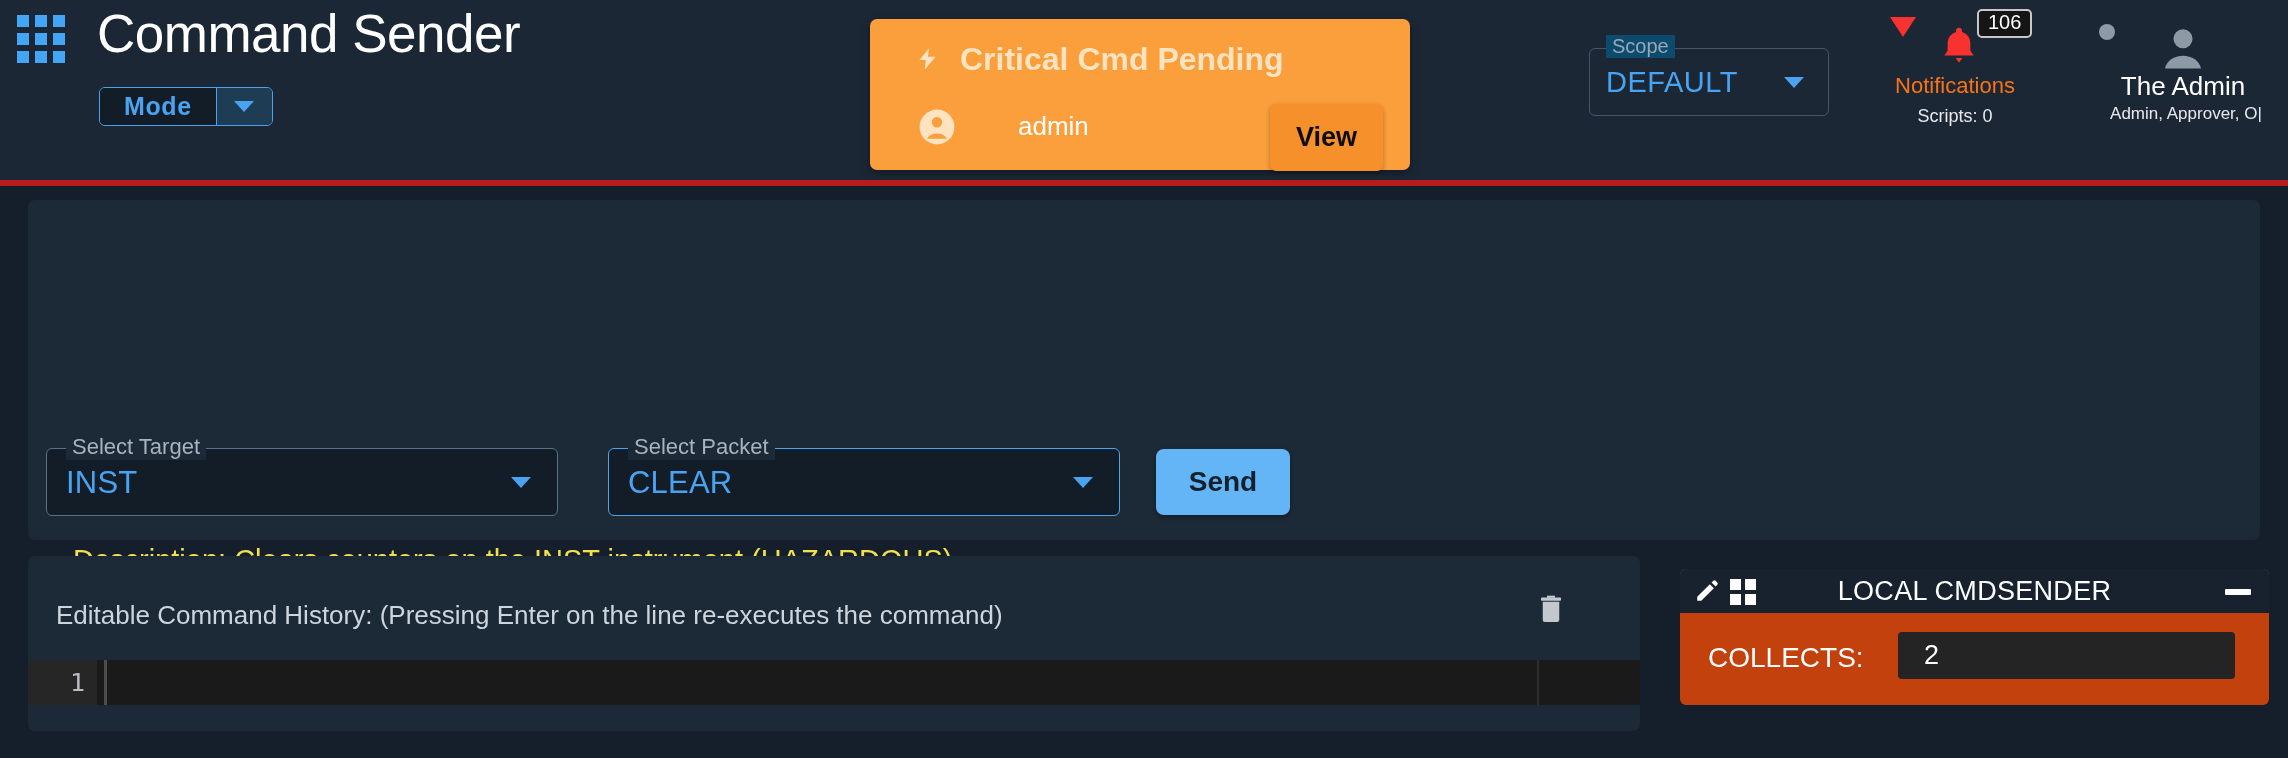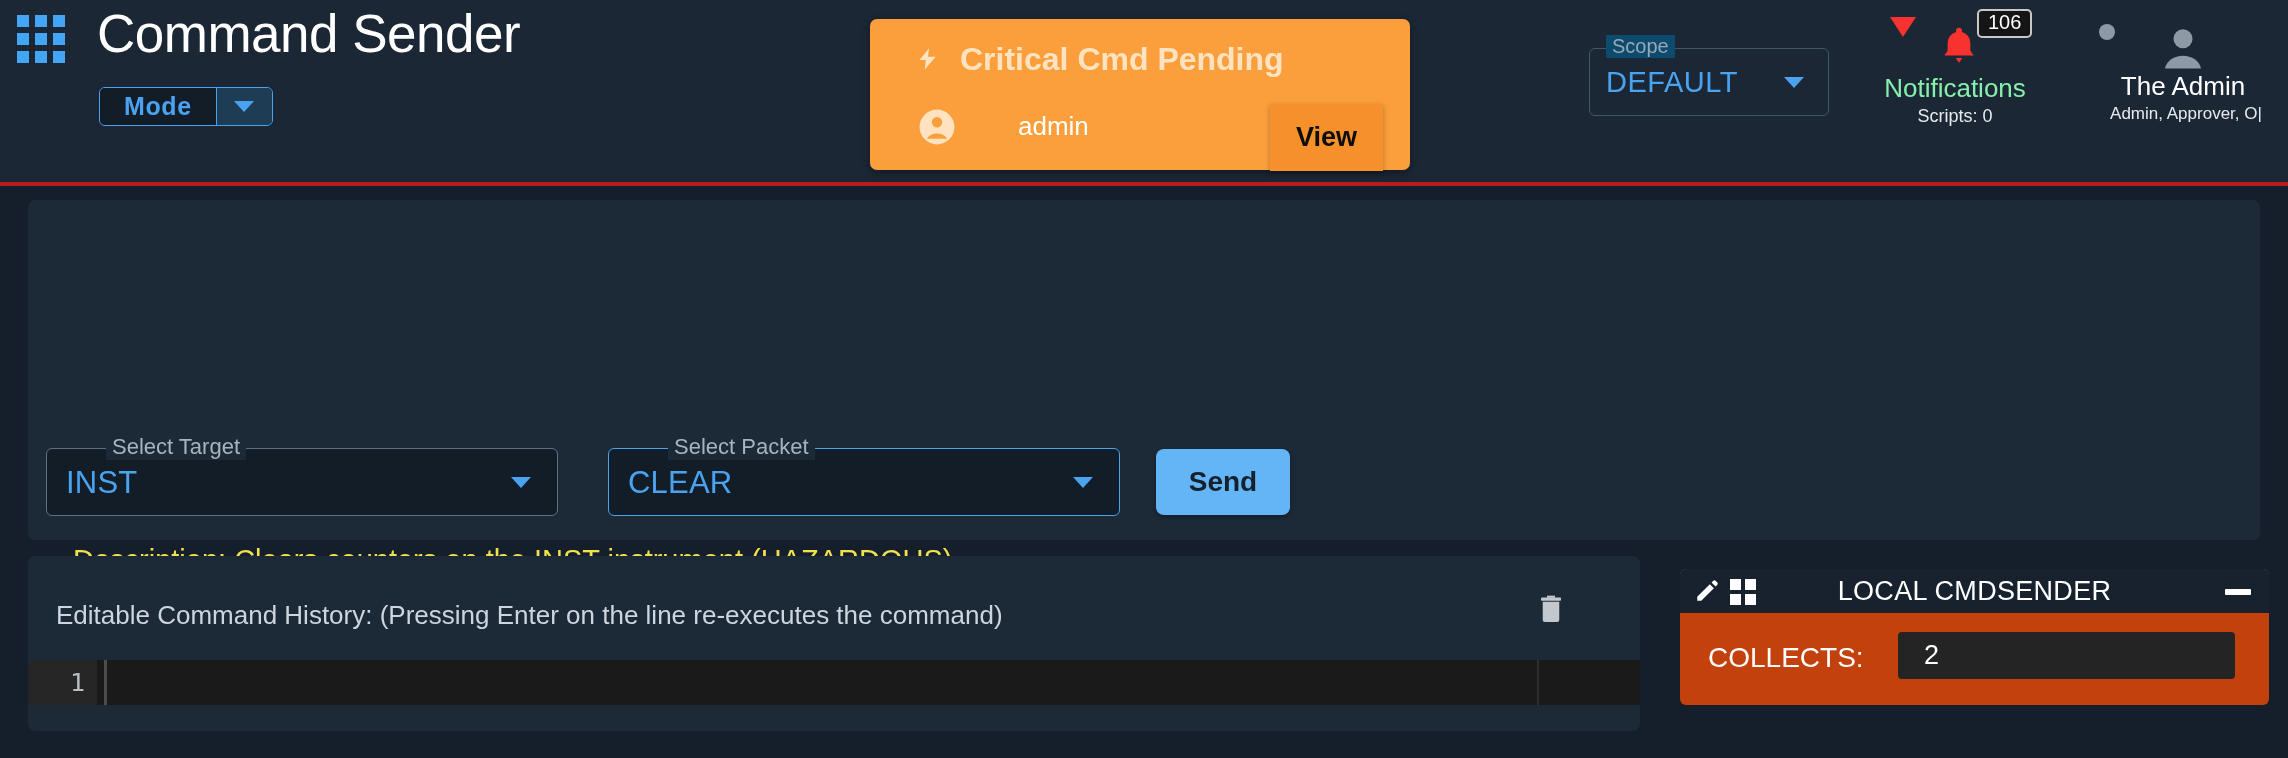--- a/index.html
+++ b/index.html
@@ -19,21 +19,21 @@
     background: #141f2b;
   }
 
   
   .appbar {
     position: absolute;
     top: 0; left: 0;
     width: 2288px;
     height: 186px;
     background: #1b2735;
-    border-bottom: 4px solid #b91c1c;
+    border-bottom: 6px solid #b91c1c;
   }
 
   .grid-icon {
     position: absolute;
     left: 17px; top: 15px;
     width: 48px; height: 48px;
     display: grid;
     grid-template-columns: repeat(3, 12px);
     grid-template-rows: repeat(3, 12px);
     gap: 6px;
@@ -116,21 +116,21 @@
     left: 148px; top: 92px;
     font-size: 26px;
     color: #ffffff;
   }
   .view-btn {
     position: absolute;
     right: 27px; top: 85px;
     width: 113px; height: 67px;
     background: #f5902b;
     border: none;
-    border-radius: 0;
+    border-radius: 6px;
     color: #0d0d0d;
     font-size: 27px;
     font-weight: bold;
     font-family: "Liberation Sans", sans-serif;
     cursor: pointer;
     box-shadow: 0 2px 5px rgba(0,0,0,.28);
   }
 
   
   .scope-field {
@@ -188,22 +188,22 @@
     border-radius: 5px;
     color: #ffffff;
     font-size: 20px;
     padding: 1px 9px 3px;
     line-height: 1.05;
   }
   .notif-label {
     position: absolute;
     left: 0; top: 65px;
     width: 200px;
-    font-size: 26px;
-    color: #86efac;
+    font-size: 22px;
+    color: #f97316;
   }
   .notif-sub {
     position: absolute;
     left: 0; top: 98px;
     width: 200px;
     font-size: 18px;
     color: #e8eaed;
   }
 
   
@@ -262,21 +262,20 @@
   .field.packet { left: 580px; top: 248px; width: 512px; border: 1px solid #4aa3f0; }
 
   .field-legend {
     position: absolute;
     left: 19px; top: -15px;
     background: #1c2937;
     padding: 0 6px;
     font-size: 22px;
     color: #a8b3be;
     white-space: nowrap;
-    margin-left: 40px;
   }
   .field-value {
     position: absolute;
     left: 19px; top: 16px;
     font-size: 31px;
     color: #4aa3f0;
     letter-spacing: 0.2px;
   }
   .field-arrow {
     position: absolute;

